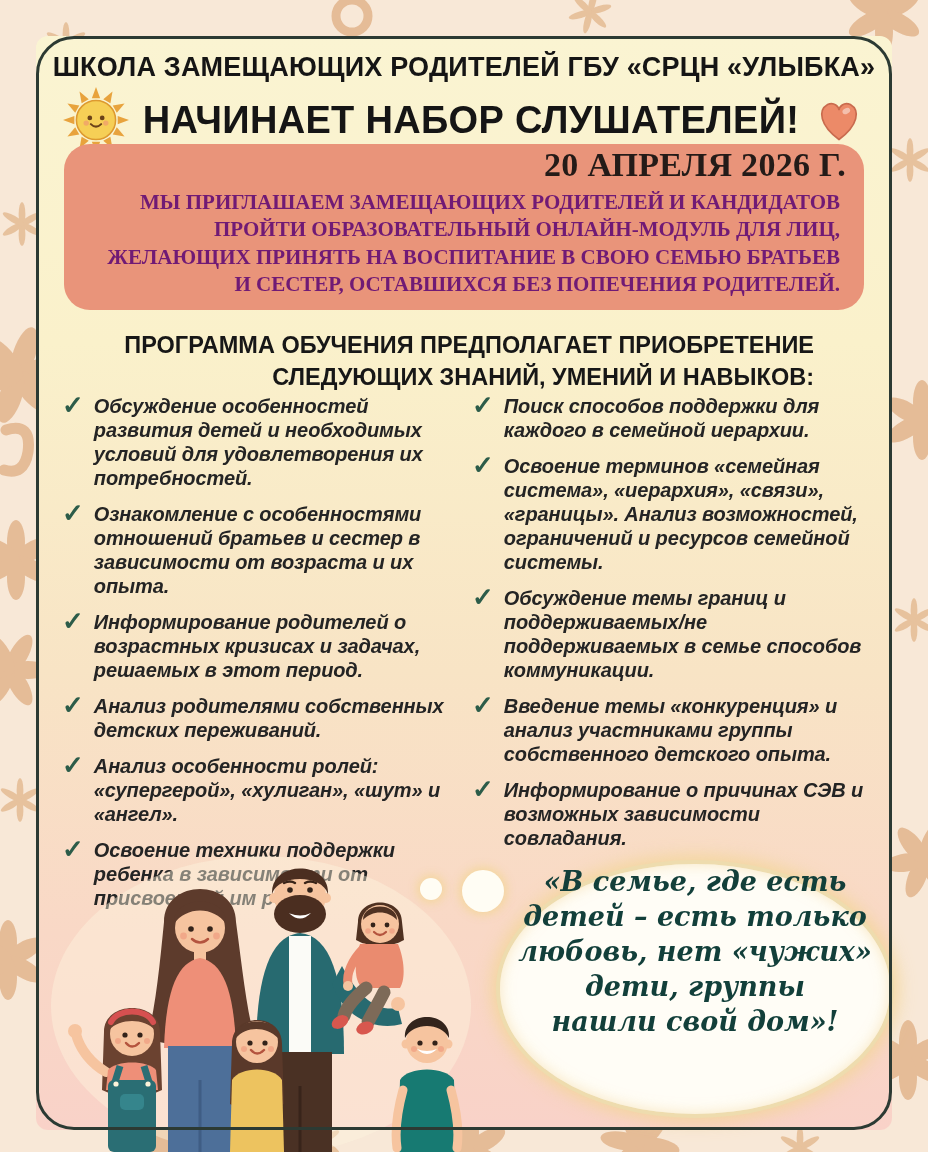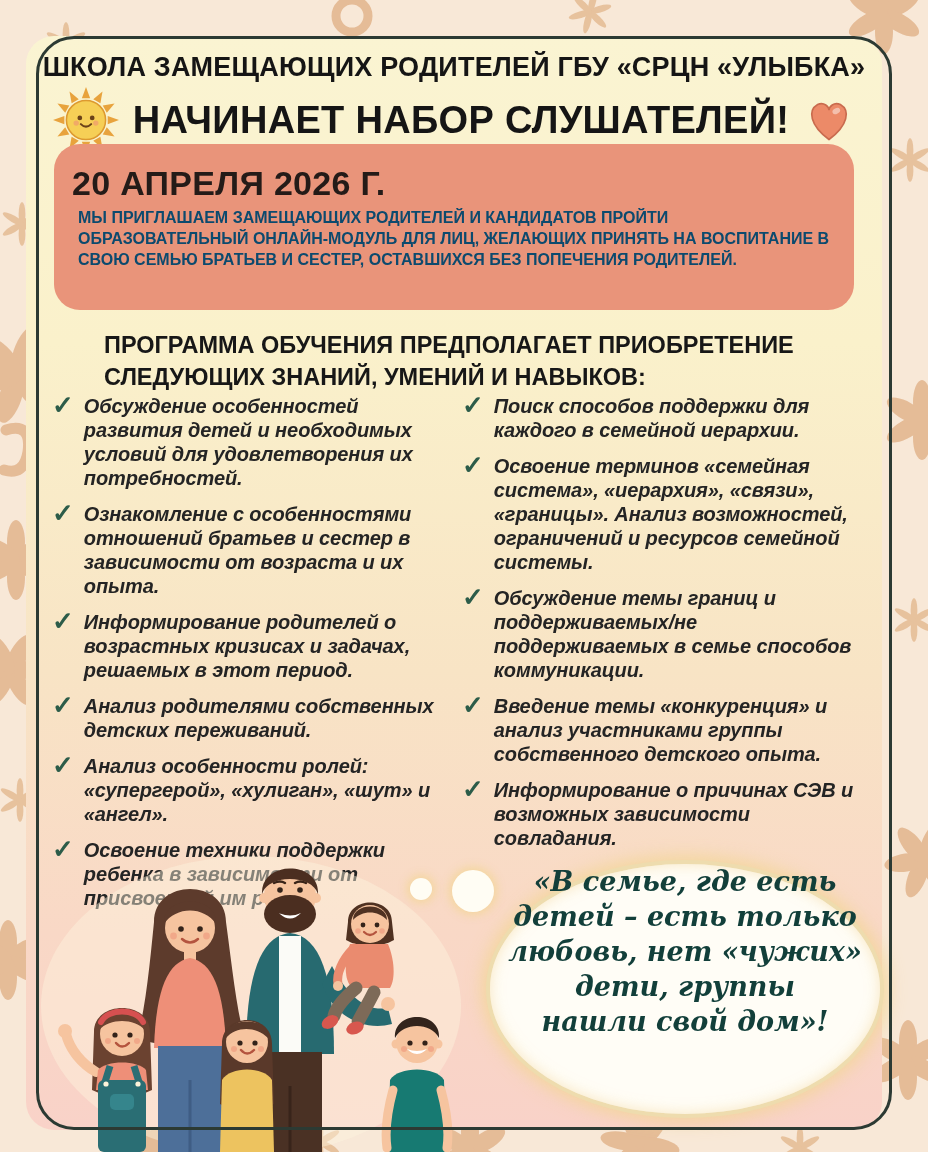--- a/index.html
+++ b/index.html
@@ -5,50 +5,50 @@
   html,body{margin:0;padding:0;}
   body{
     width:928px;height:1152px;position:relative;overflow:hidden;
     background:#f8e8d7;
     font-family:"Liberation Sans", sans-serif;
   }
   
   .bg-pattern{position:absolute;inset:0;z-index:0;}
   
   .card{
-    position:absolute;left:26px;top:36px;width:856px;height:1094px;
-    border-radius:28px;z-index:1;
+    position:absolute;left:36px;top:36px;width:856px;height:1094px;
+    border-radius:12px;z-index:1;
     background:linear-gradient(180deg,#faf4d2 0%,#faf1cb 28%,#f8e4c5 58%,#f9d8c6 82%,#f9d2c8 100%);
   }
   .card-border-overlay{
     position:absolute;left:36px;top:36px;width:856px;height:1094px;
     border-radius:38px;border:3px solid #2c3a33;box-sizing:border-box;
     z-index:6;pointer-events:none;background:transparent;
   }
   .title1{
     position:absolute;top:16px;left:0;right:0;text-align:center;
     font-size:27px;font-weight:800;color:#151515;letter-spacing:.2px;
   }
   .title-row{
     position:absolute;top:48px;left:0;right:0;height:72px;
     display:flex;align-items:center;justify-content:center;gap:14px;
   }
   .title2{font-size:38px;font-weight:800;color:#151515;letter-spacing:.3px;}
   .datebox{
     position:absolute;top:108px;left:28px;right:28px;height:166px;
-    background:#e9947a;border-radius:26px;text-align:left;
-    box-sizing:border-box;padding:20px 18px;
+    background:#e9947a;border-radius:26px;text-align:right;
+    box-sizing:border-box;padding:2px 18px;font-family:Liberation Serif, serif;
   }
   .date{font-size:34px;font-weight:800;color:#241b18;letter-spacing:.3px;}
   .invite{
     margin:5px auto 4px;max-width:752px;
-    font-size:16px;font-weight:700;color:#0c4a6e;line-height:1.3;
+    font-size:21px;font-weight:700;color:#701a75;line-height:1.3;
   }
   .program-heading{
-    position:absolute;top:294px;left:0;right:0;text-align:left;
+    position:absolute;top:294px;left:0;right:0;text-align:right;
   }
   .program-heading .ph-inner{
     margin:0 auto;max-width:700px;
     font-size:23.5px;font-weight:800;color:#171717;line-height:1.35;
   }
   .checklist{
     position:absolute;top:358px;left:26px;right:26px;
     display:flex;gap:16px;
   }
   .col{flex:1;display:flex;flex-direction:column;gap:12px;}

